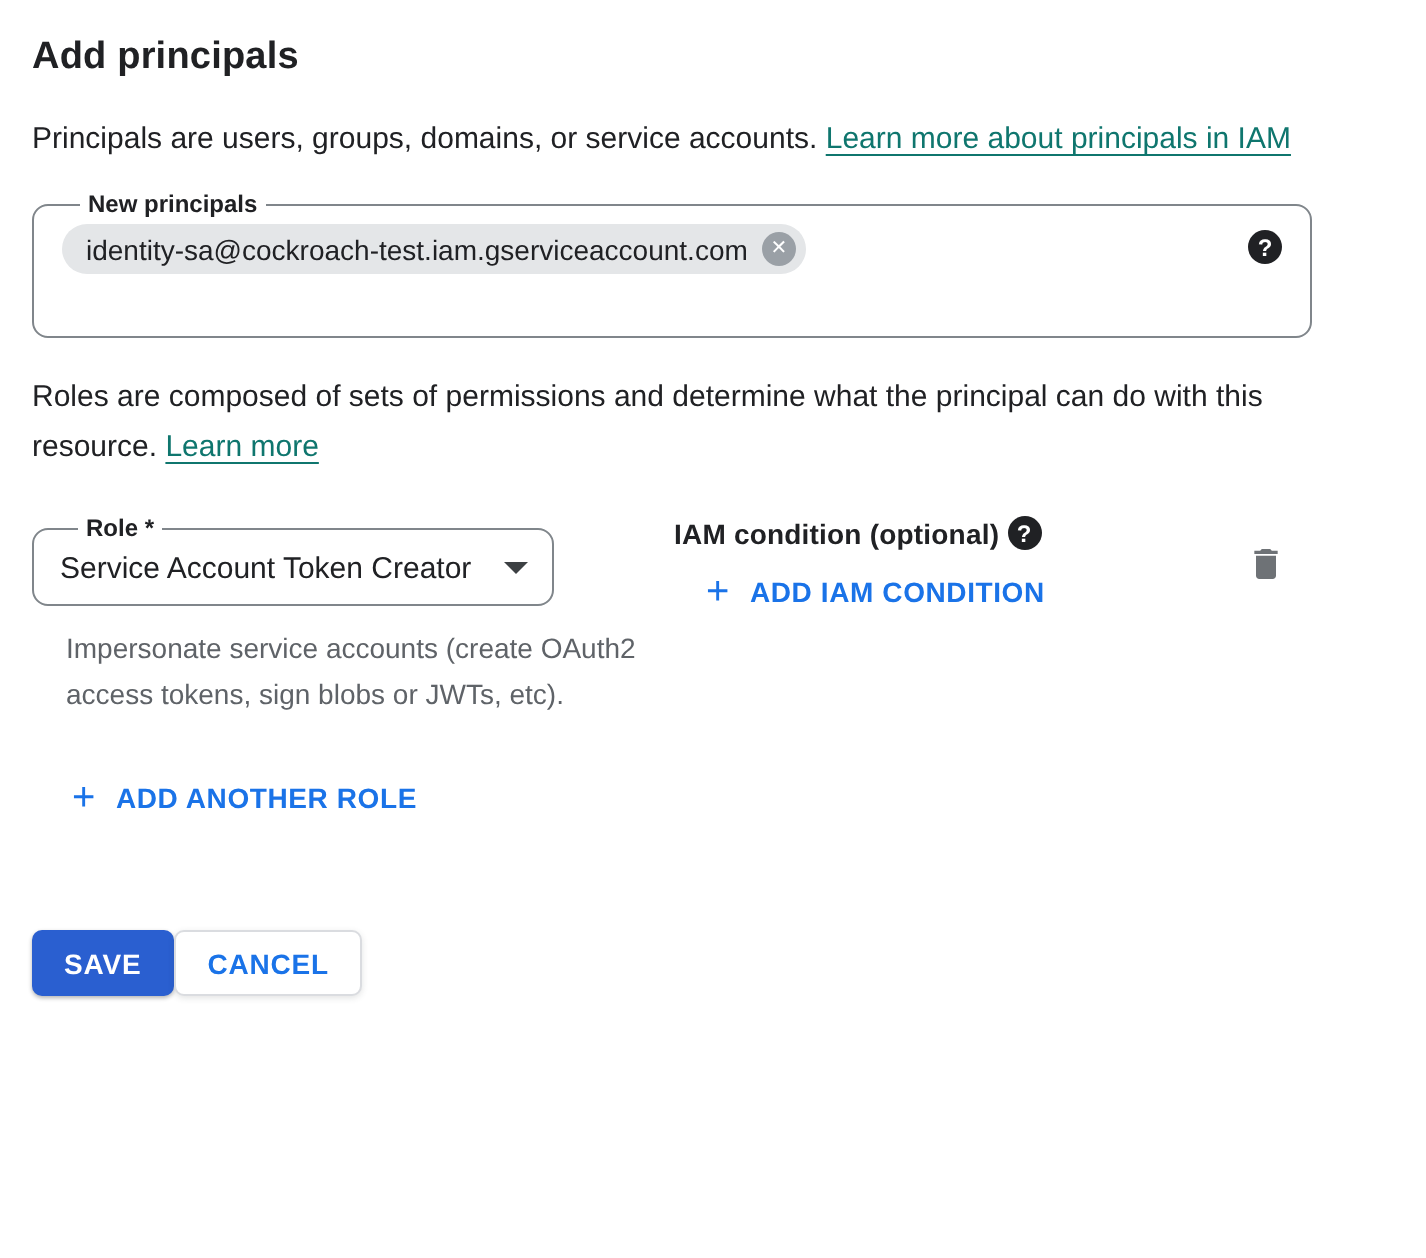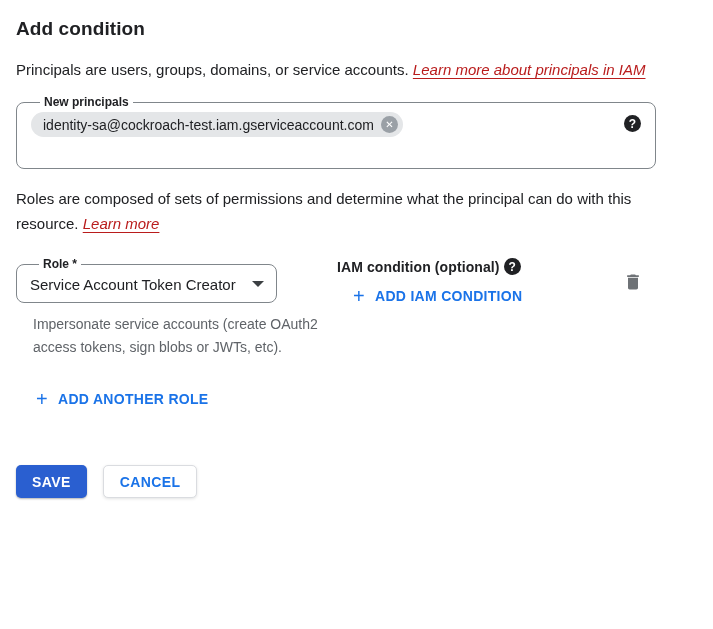--- a/index.html
+++ b/index.html
@@ -11,22 +11,22 @@
   .page{padding:16px 16px 0 16px;box-sizing:border-box;}
 
   h1.section-title{
     font-size:19px;font-weight:700;letter-spacing:.1px;color:#202124;
     margin:2px 0 0;line-height:22px;
   }
   p.body-text{
     margin:17px 0 0;font-size:15px;line-height:25px;color:#202124;max-width:668px;
   }
   a.text-link{
-    color:#b91c1c;text-decoration:underline;text-decoration-thickness:1px;
-    text-underline-offset:3px;cursor:pointer;font-style:italic;
+    color:#0f766e;text-decoration:underline;text-decoration-thickness:1px;
+    text-underline-offset:3px;cursor:pointer;
   }
 
   
   fieldset.outlined{
     border:1px solid #80868b;border-radius:8px;margin:0;
     min-inline-size:0;
   }
   fieldset.outlined legend{
     font-size:12px;font-weight:700;color:#202124;padding:0 4px;margin-left:9px;
     line-height:15px;
@@ -83,40 +83,40 @@
   .plus-glyph{font-size:20px;font-weight:500;line-height:14px;}
   .add-condition{margin:13px 0 0 16px;}
 
   .trash-btn{
     margin-left:auto;margin-right:54px;margin-top:15px;background:none;border:none;
     padding:0;cursor:pointer;width:20px;height:20px;
   }
 
   .add-role{margin:32px 0 0 20px;}
 
-  .actions{display:flex;gap:16px;margin-top:58px;}
+  .actions{display:flex;margin-top:58px;}
   .btn{
     height:33px;border-radius:5px;font-size:14px;font-weight:700;letter-spacing:.4px;
     font-family:inherit;cursor:pointer;padding:0 16px;
   }
   .btn-save{
     background:#2a5fd0;color:#ffffff;border:none;
     box-shadow:0 1px 2px rgba(0,0,0,.3);
   }
   .btn-cancel{
     background:#ffffff;color:#1a73e8;border:1px solid #dadce0;
     box-shadow:0 1px 3px rgba(60,64,67,.15);
   }
 </style>
 </head>
 <body>
 
 <div class="page">
 
-  <h1 class="section-title">Add condition</h1>
+  <h1 class="section-title">Add principals</h1>
 
   <p class="body-text">
     <span>Principals are users, groups, domains, or service accounts.</span>
     <a class="text-link">Learn more about principals in IAM</a>
   </p>
 
   <fieldset class="outlined principals-field">
     <legend>
       <span>New principals</span>
     </legend>

